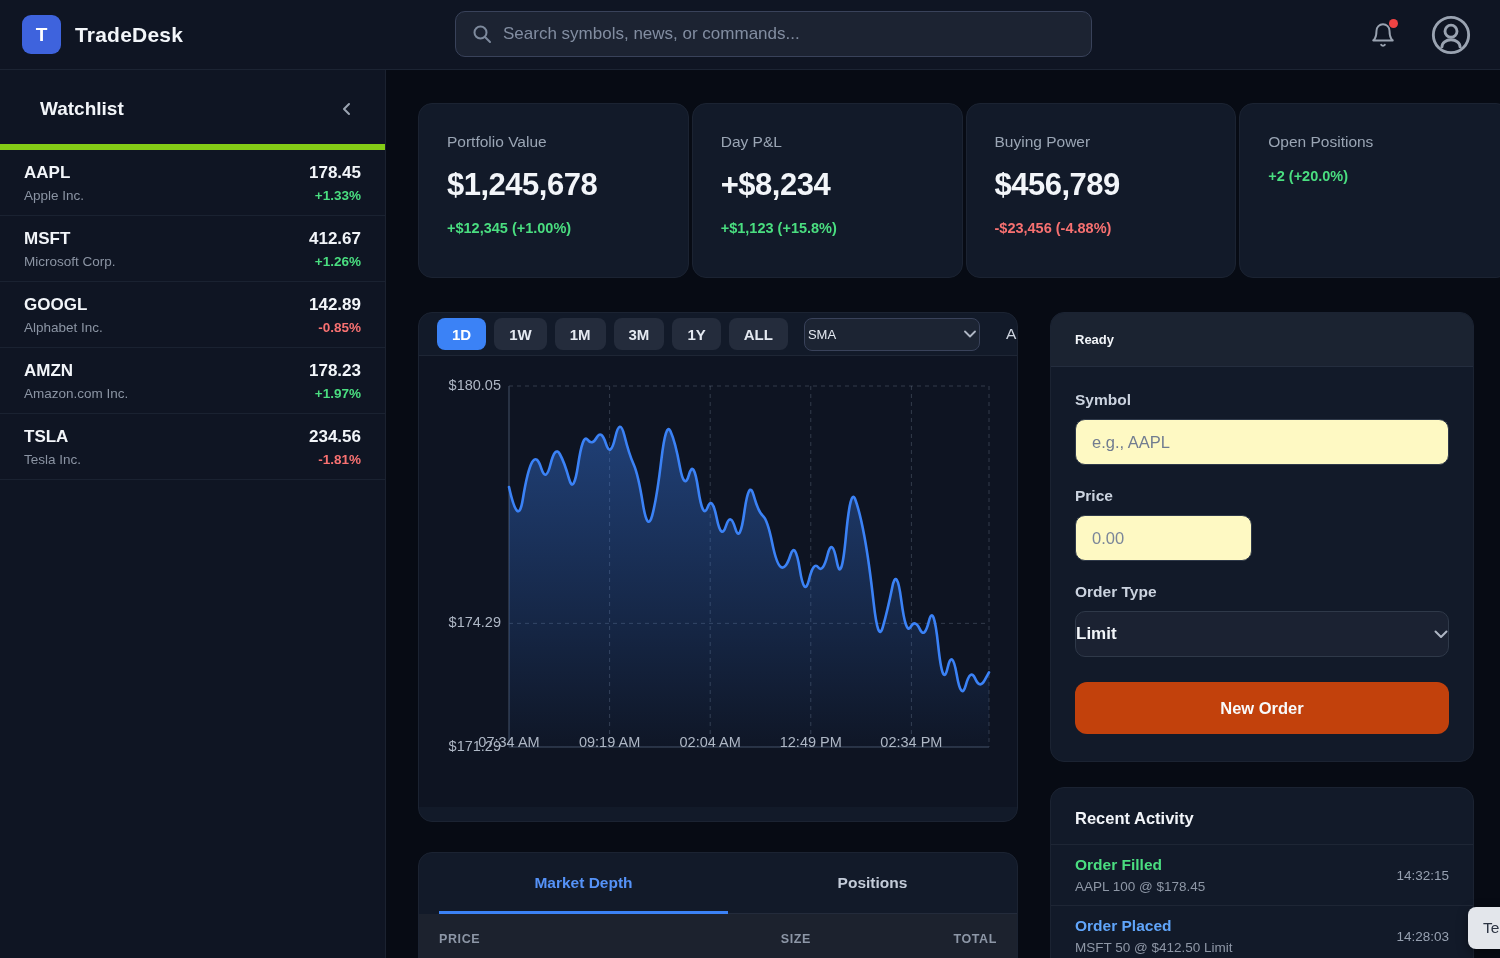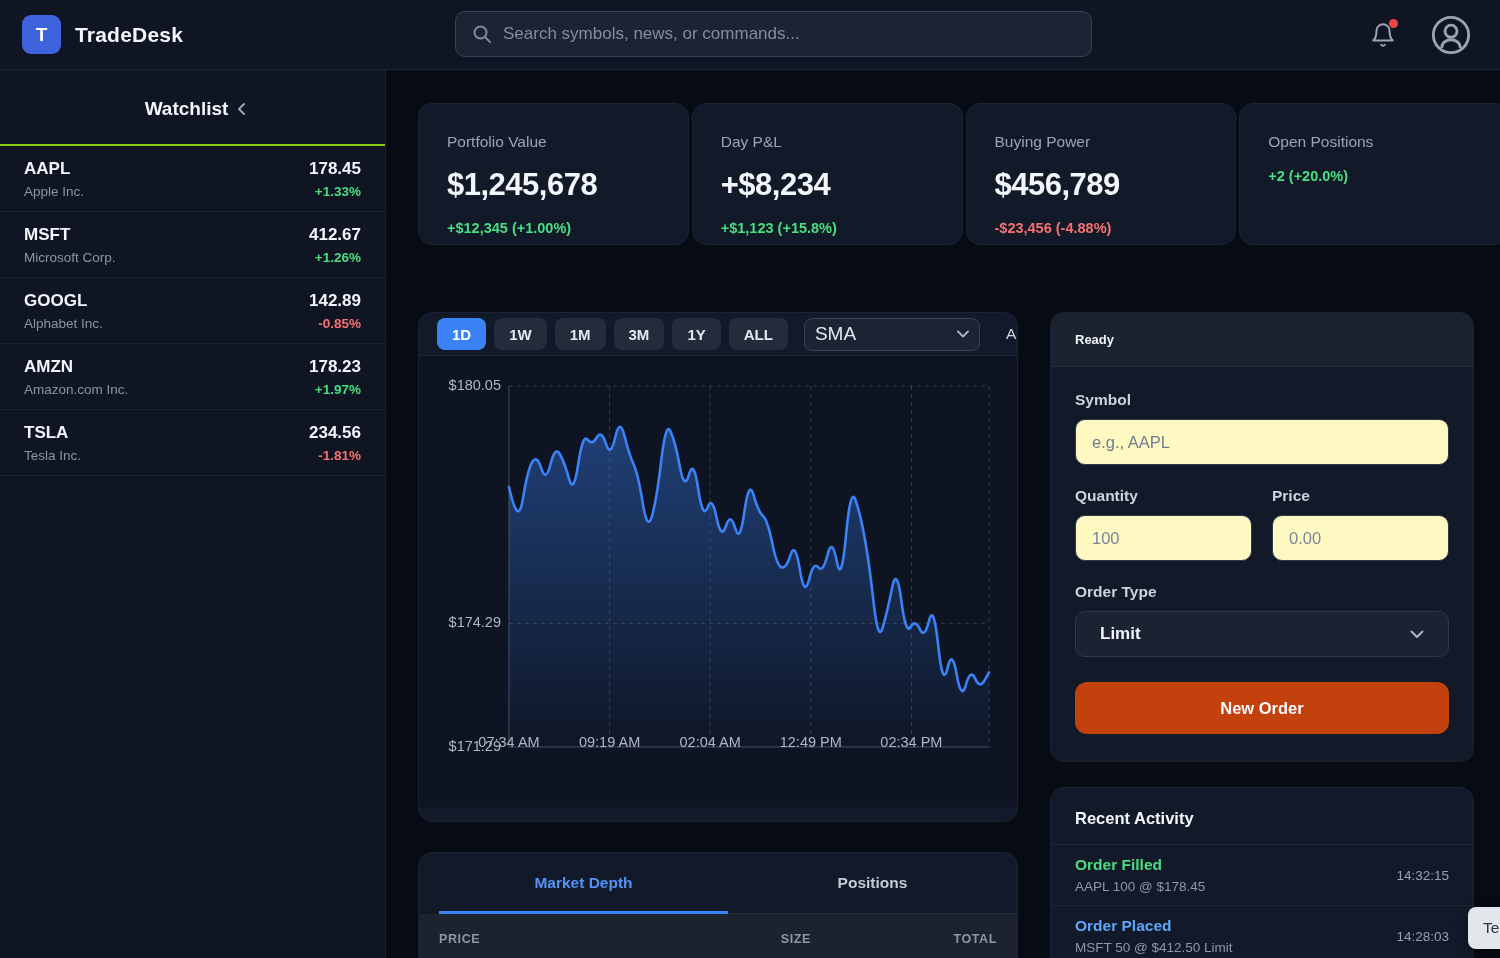--- a/index.html
+++ b/index.html
@@ -19,71 +19,71 @@
   .searchbox input { flex:1; background:transparent; border:none; outline:none; color:#e5eaf2;
                      font-size:17px; font-family:inherit; }
   .searchbox input::placeholder { color:#828da1; }
   .top-actions { position:absolute; right:28px; top:0; height:70px; display:flex; align-items:center; gap:26px; }
   .icon-btn { position:relative; width:42px; height:42px; display:flex; align-items:center; justify-content:center; cursor:pointer; }
   .bell-dot { position:absolute; top:5px; right:6px; width:9px; height:9px; border-radius:50%; background:#ef4444; }
 
   
   .sidebar { position:absolute; left:0; top:70px; width:386px; height:888px; background:#0f1523;
              border-right:1px solid #1b2230; }
-  .wl-header { display:flex; align-items:center; justify-content:center; padding:25px 24px 21px 40px;
-               border-bottom:2px solid #84cc16; }
+  .wl-header { display:flex; align-items:center; justify-content:space-between; padding:25px 24px 21px 40px;
+               border-bottom:6px solid #84cc16; }
   .wl-title { font-size:19px; font-weight:700; }
   .wl-collapse { width:28px; height:28px; display:flex; align-items:center; justify-content:center; cursor:pointer; }
   .wl-row { display:flex; align-items:center; justify-content:space-between; padding:13px 24px 12px 24px;
             border-bottom:1px solid #1a2231; cursor:pointer; }
   .wl-sym { font-size:17px; font-weight:700; }
   .wl-name { font-size:13.5px; color:#8b94a3; margin-top:5px; }
   .wl-price { font-size:17px; font-weight:700; text-align:right; }
   .wl-chg { font-size:13.5px; font-weight:600; margin-top:5px; text-align:right; }
   .up { color:#4ade80; } .down { color:#f87171; } .t-blue { color:#60a5fa; }
 
   
   .stats { position:absolute; left:418px; top:103px; width:1092px; display:grid;
            grid-template-columns:repeat(4,1fr); gap:3px; }
-  .card { background:#121a29; border:1px solid #1b2332; border-radius:14px; height:142px; padding:29px 28px; }
+  .card { background:#121a29; border:1px solid #1b2332; border-radius:14px; height:175px; padding:29px 28px; }
   .card-label { font-size:15.5px; color:#9aa5b4; }
   .card-value { font-size:31px; font-weight:700; letter-spacing:-0.5px; margin-top:16px; }
   .card-chg { font-size:14.5px; font-weight:700; margin-top:17px; }
 
   
   .chart-panel { position:absolute; left:418px; top:312px; width:600px; height:510px; background:#121a29;
                  border:1px solid #1b2332; border-radius:14px; overflow:hidden; }
   .chart-toolbar { display:flex; align-items:center; gap:8px; padding:0 18px; height:43px;
                    border-bottom:1px solid #1e2635; white-space:nowrap; }
   .tf-btn { height:32px; padding:0 15px; border-radius:8px; background:#242c3c; color:#e4e9f1;
             font-size:15px; font-weight:600; border:none; font-family:inherit; cursor:pointer; }
   .tf-btn.active { background:#3b82f6; color:#fff; }
   .ind-select { margin-left:8px; width:176px; height:33px; border-radius:8px; background:#1c2433;
                 border:1px solid #39425a; display:flex; align-items:center; justify-content:space-between;
-                padding:0 10px; font-size:19px; color:#e4e9f1; cursor:pointer; flex-shrink:0; }
+                padding:0 3px; font-size:13px; color:#e4e9f1; cursor:pointer; flex-shrink:0; }
   .annotate-label { margin-left:18px; font-size:15.5px; color:#cdd4df; flex-shrink:0; cursor:pointer; }
   .plot-region { position:relative; height:451px; background:#0e1422; }
   #chart-svg { position:absolute; left:90px; top:30px; width:480px; height:361px; overflow:visible; }
   .tick-y { position:absolute; left:0; width:82px; text-align:right; font-size:14.5px; color:#aeb7c5; }
   .tick-x { position:absolute; top:378px; transform:translateX(-50%); font-size:14.5px; color:#aeb7c5; white-space:nowrap; }
 
   
   .order-panel { position:absolute; left:1050px; top:312px; width:424px; height:450px; background:#121a29;
                  border:1px solid #1b2332; border-radius:14px; overflow:hidden; }
   .order-status { height:54px; background:#1b2331; border-bottom:1px solid #242d3e; display:flex;
                   align-items:center; padding:0 24px; font-size:13px; font-weight:700; }
   .order-body { padding:24px; }
   .fld-label { font-size:15.5px; font-weight:600; color:#cbd3df; margin-bottom:10px; }
   .fld-input { width:100%; height:46px; background:#fef9c3; border:1px solid #2f3949; border-radius:10px;
                padding:0 16px; color:#7b8699; font-size:16.5px; font-family:inherit; outline:none; }
   .fld-input::placeholder { color:#717c90; }
   .two-col { display:grid; grid-template-columns:1fr 1fr; gap:20px; margin-top:22px; }
   .order-type { margin-top:22px; }
   .type-select { width:100%; height:46px; background:#1b2232; border:1px solid #2f3949; border-radius:10px;
-                 display:flex; align-items:center; justify-content:space-between; padding:0 24px;
+                 display:flex; align-items:center; justify-content:space-between; padding:0 0;
                  font-size:17px; font-weight:600; color:#f2f5f9; cursor:pointer; }
   .submit-btn { width:100%; height:52px; margin-top:25px; background:#c2410c; border:none; border-radius:12px;
                 color:#f8fafc; font-size:16.5px; font-weight:700; font-family:inherit; cursor:pointer; }
 
   
   .activity-panel { position:absolute; left:1050px; top:787px; width:424px; height:220px; background:#121a29;
                     border:1px solid #1b2332; border-radius:14px; overflow:hidden; }
   .act-title { padding:21px 24px 16px 24px; font-size:16.5px; font-weight:700; border-bottom:1px solid #1e2635; }
   .act-row { display:flex; align-items:center; justify-content:space-between; padding:11px 24px;
              border-bottom:1px solid #1e2635; cursor:pointer; }
@@ -281,24 +281,20 @@
       </div>
   </section>
 
   <section class="order-panel">
     <div class="order-status">Ready</div>
     <div class="order-body">
       <div class="fld-label">Symbol</div>
       <input class="fld-input" type="text" placeholder="e.g., AAPL" style="">
       <div class="two-col">
         <div>
-          <div class="fld-label">Quantity</div>
-          <input class="fld-input" type="text" value="100" style="">
-        </div>
-        <div>
           <div class="fld-label">Price</div>
           <input class="fld-input" type="text" value="0.00" style="">
         </div>
       </div>
       <div class="order-type">
         <div class="fld-label">Order Type</div>
         <div class="type-select">
           <span>Limit</span>
           <span style="display:flex">
             <svg width="14" height="9" viewBox="0 0 14 9" fill="none" stroke="#aeb6c4" stroke-width="2" stroke-linecap="round" stroke-linejoin="round">

